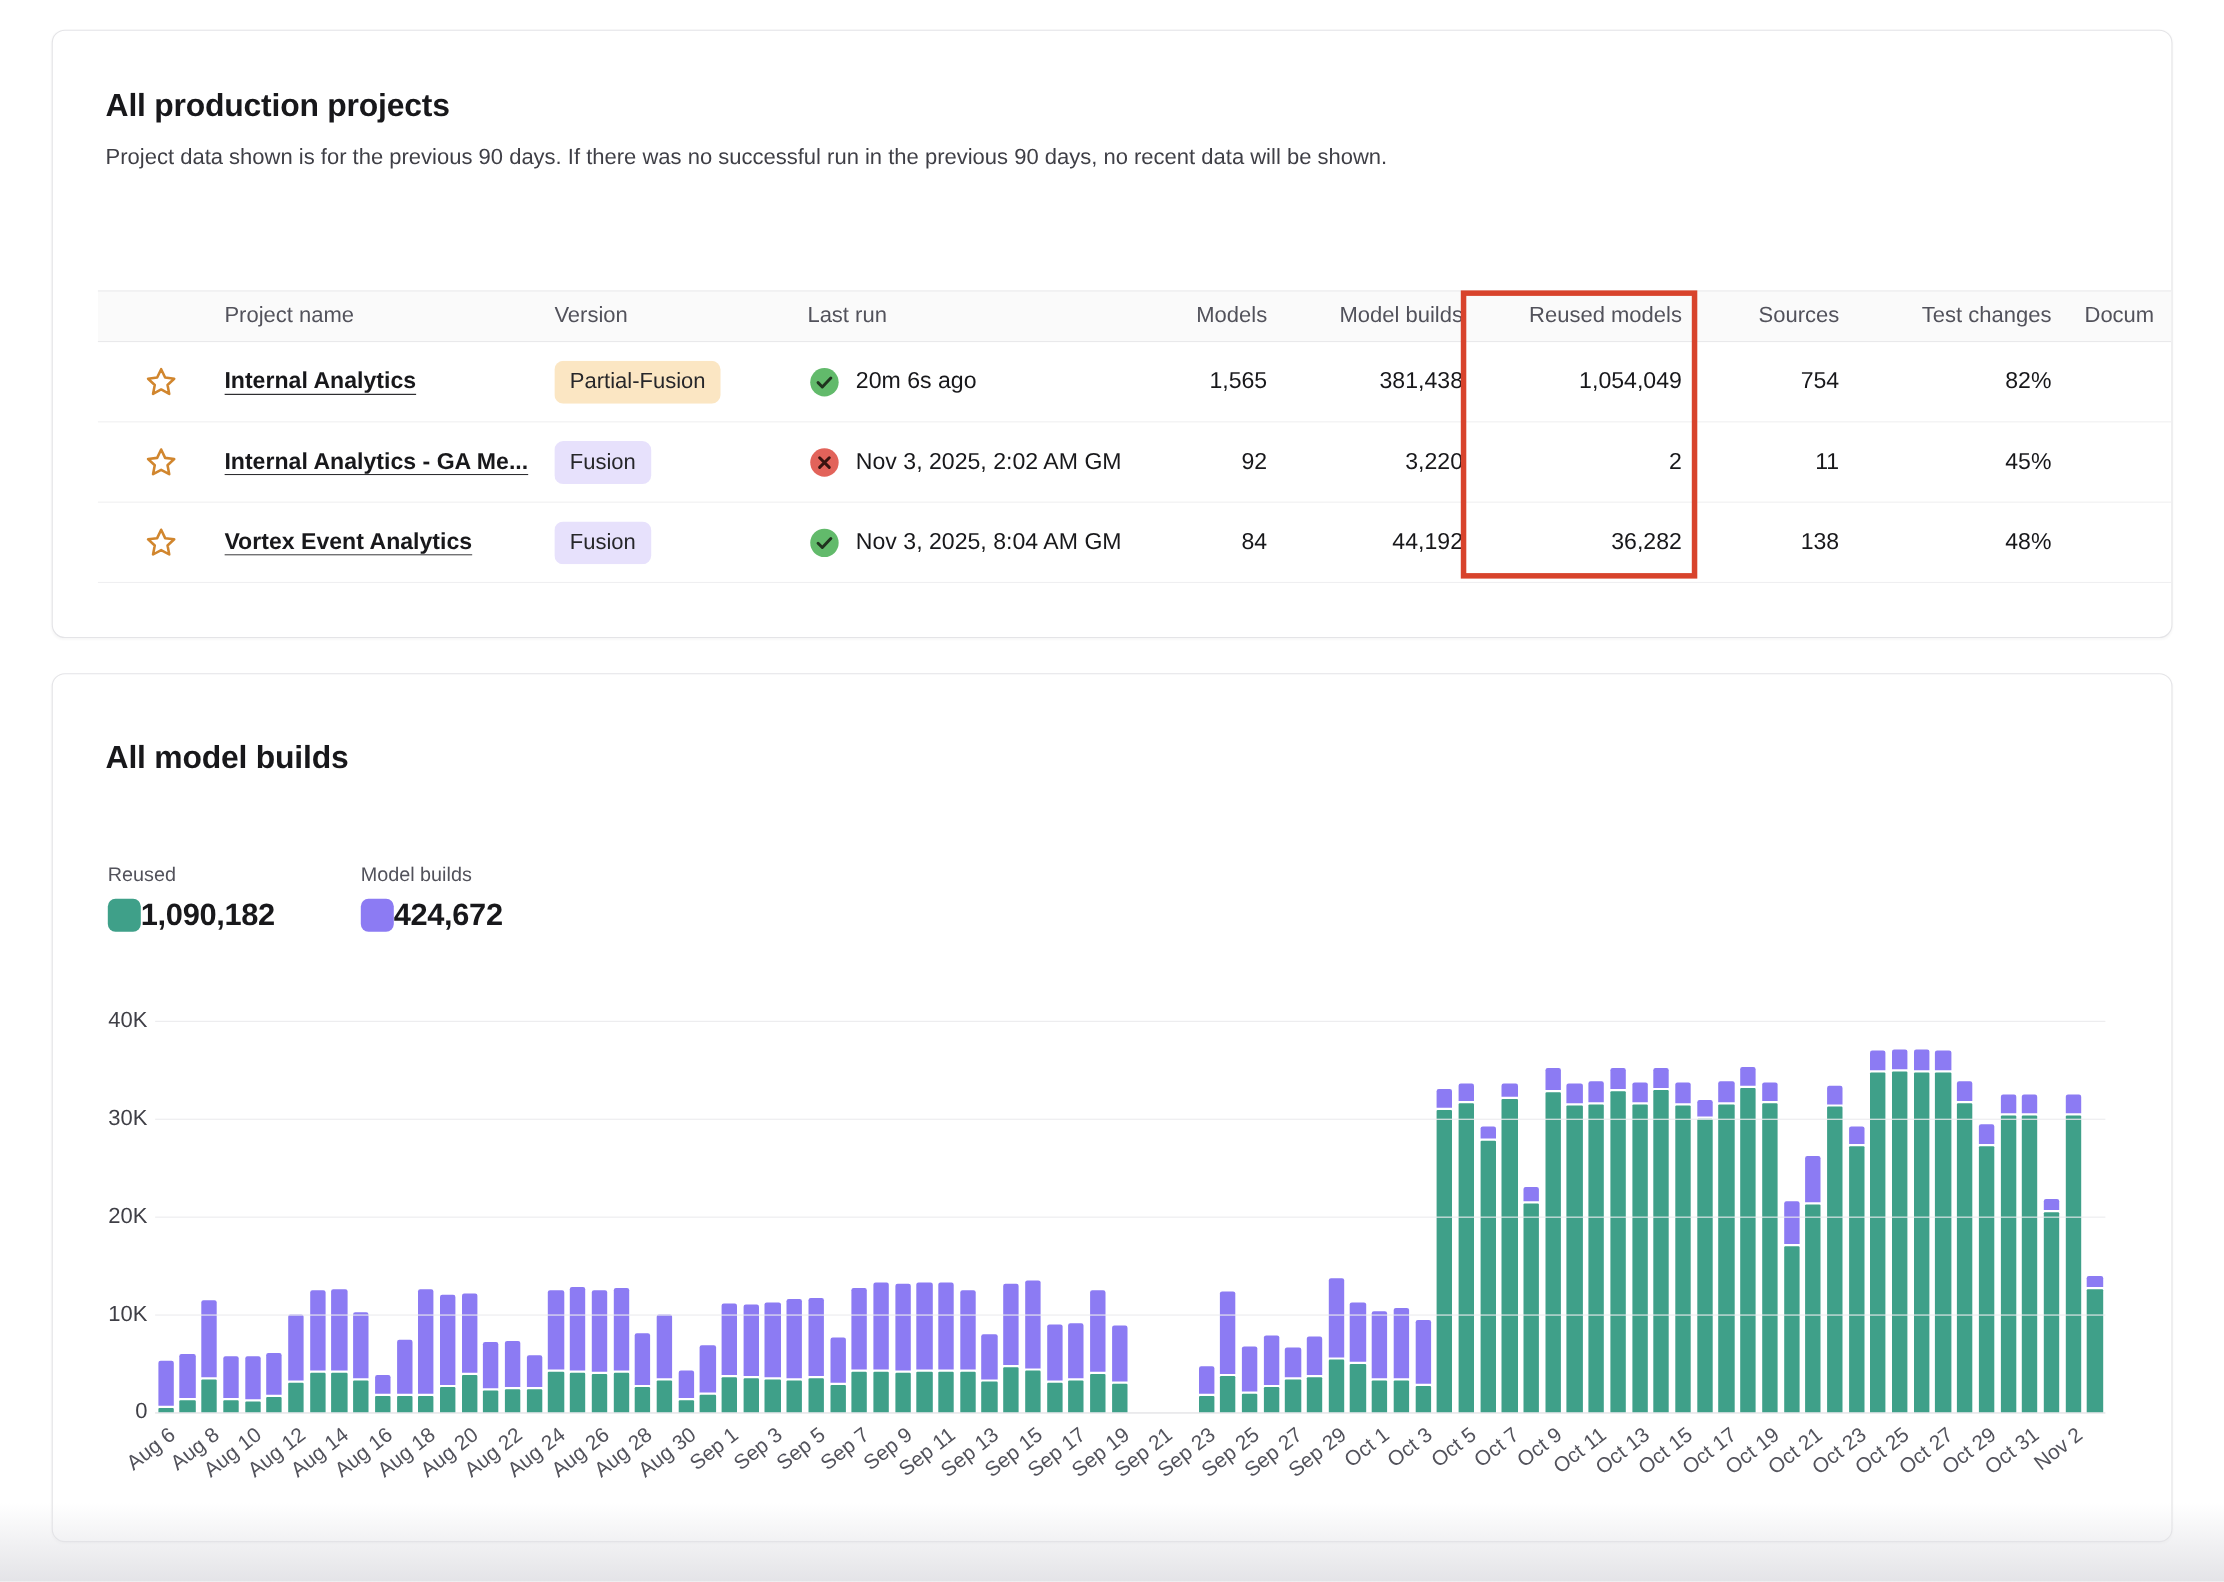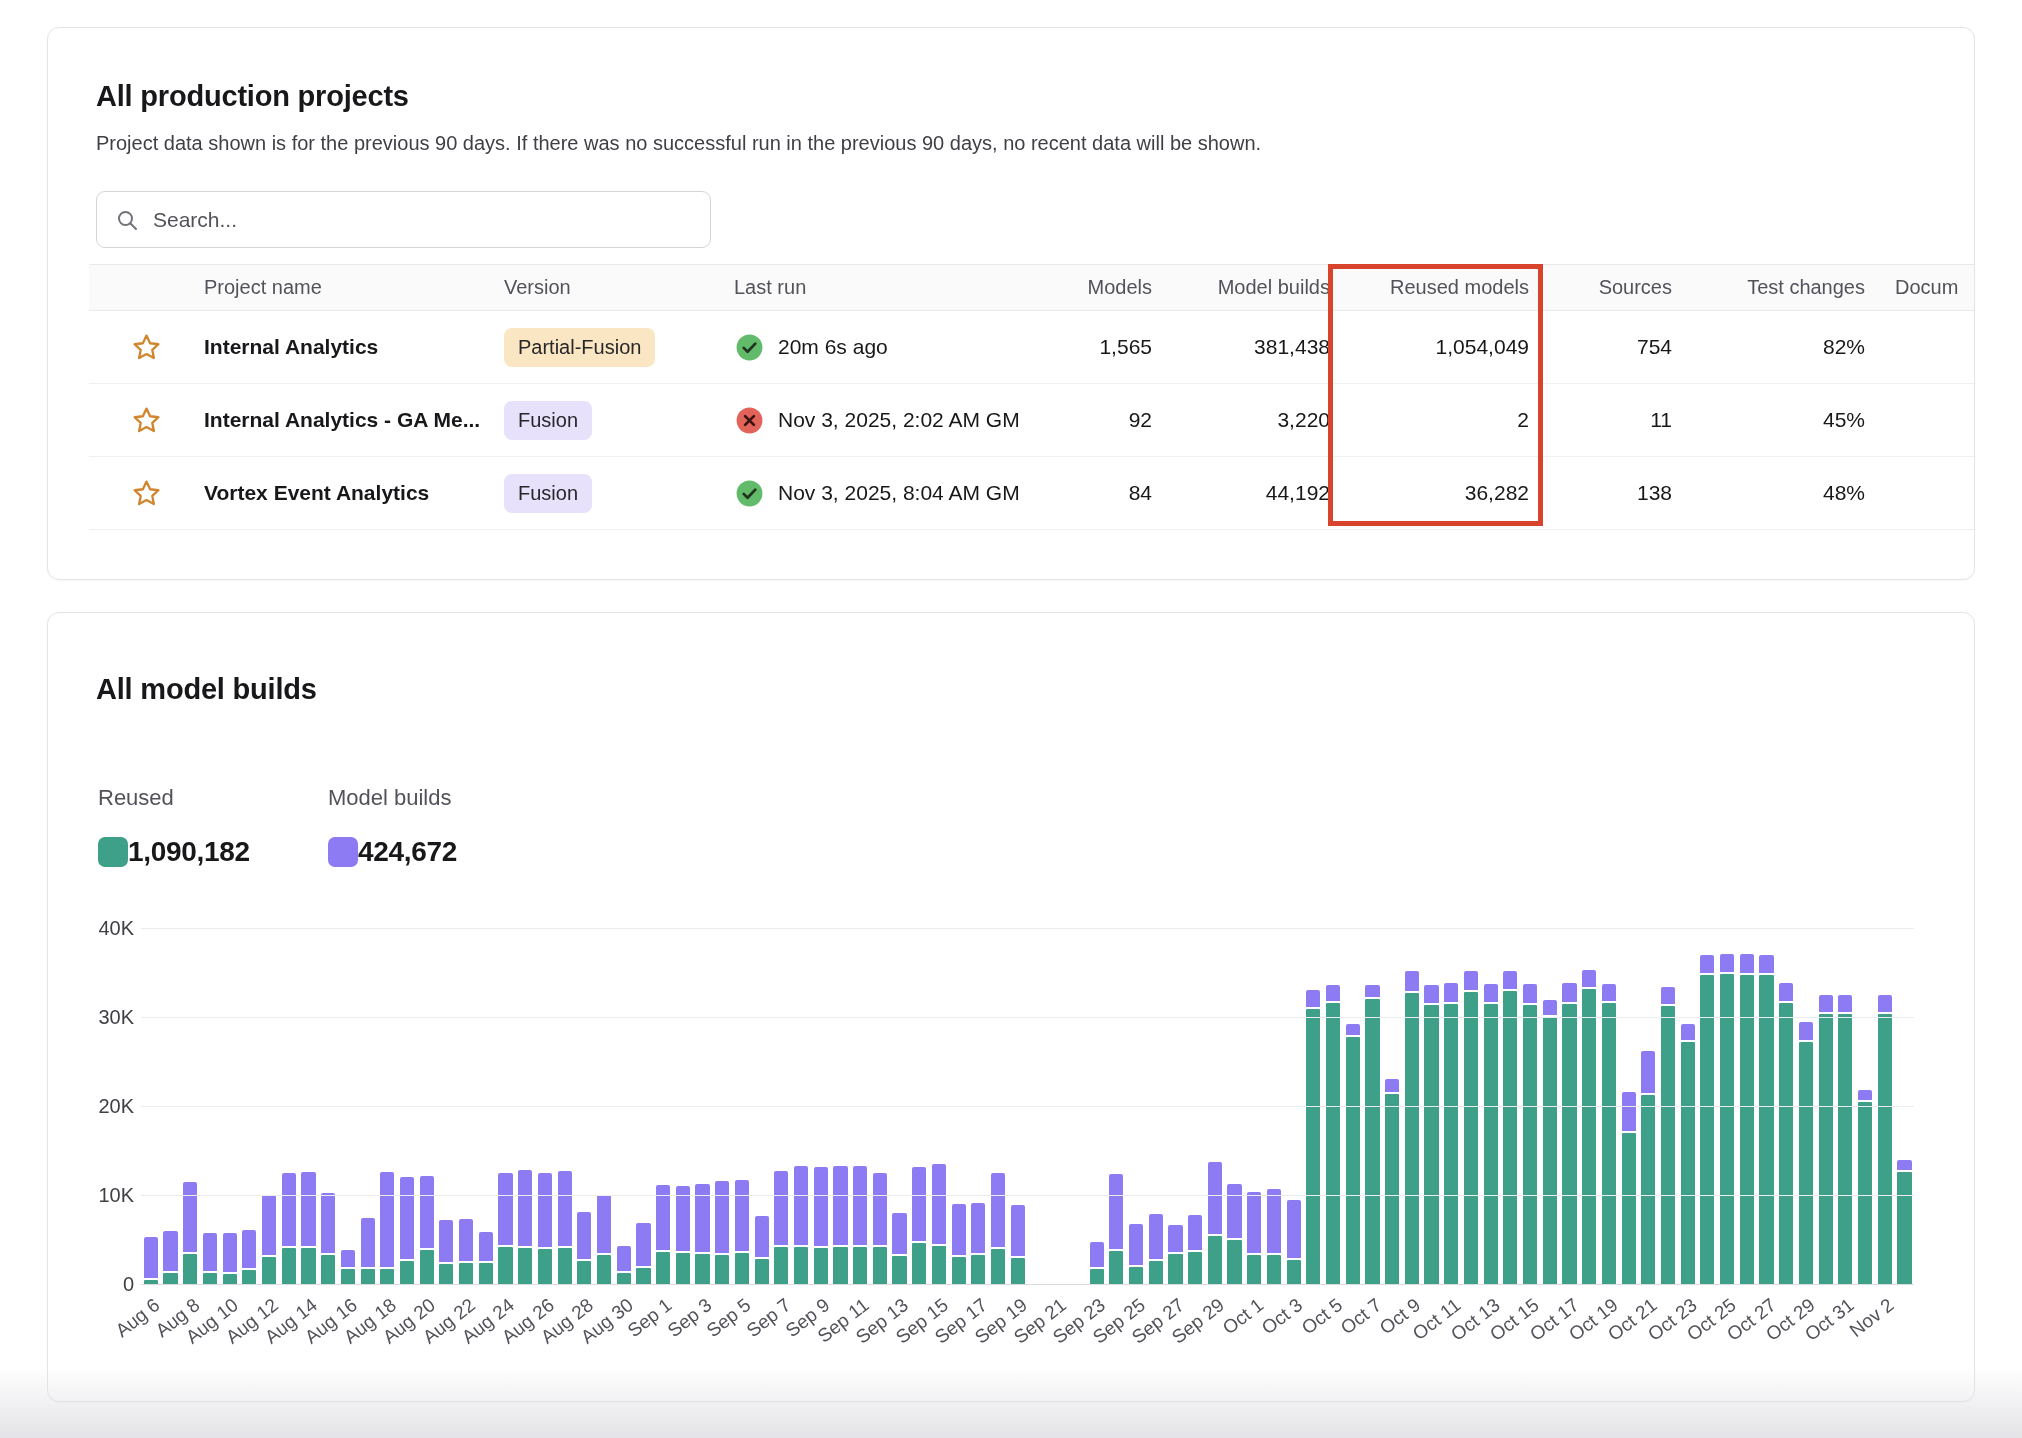--- a/index.html
+++ b/index.html
@@ -40,21 +40,21 @@
 
   
   .card-builds .card-title { top:60px; }
   .card-builds .card-sub   { top:110px; }
   .learn-link { font-weight:600; color:#18181b; text-decoration:underline; text-underline-offset:3px; cursor:pointer; }
 
   .env-select { position:absolute; right:48px; top:86px; height:60px; border:1.5px solid #d4d4d8; border-radius:10px; display:flex; align-items:center; gap:14px; padding:0 20px; font-size:21px; color:#1f1f23; cursor:pointer; background:#fff; }
   .env-select .chev { color:#52525b; font-size:18px; margin-left:2px; }
 
   .legend { position:absolute; left:50px; top:172px; display:flex; gap:78px; }
-  .lg-item .lg-label { font-size:22px; color:#52525b; margin-bottom:25px; }
+  .lg-item .lg-label { font-size:18px; color:#52525b; margin-bottom:10px; }
   .lg-row { display:flex; align-items:center; }
   .lg-swatch { width:30px; height:30px; border-radius:7px; }
   .lg-value { font-size:28px; font-weight:700; color:#18181b; letter-spacing:-.3px; }
 
   .chart { position:absolute; left:48px; right:60px; top:315px; height:356px; }
   .gridline { position:absolute; left:45px; right:0; height:1px; background:#ececee; }
   .gridline.base { background:#dcdce0; }
   .ylab { position:absolute; left:0; width:38px; text-align:right; font-size:20px; color:#3f3f46; transform:translateY(-50%); }
   .bars { position:absolute; left:45px; right:0; top:0; bottom:0; display:flex; align-items:flex-end; }
   .slot { flex:1; height:100%; position:relative; display:flex; align-items:flex-end; justify-content:center; min-width:0; }
@@ -68,29 +68,20 @@
 
   svg { display:block; }
 </style>
 </head>
 <body>
 
 <section class="card card-projects">
   <h2 class="card-title">All production projects</h2>
   <p class="card-sub">Project data shown is for the previous 90 days. If there was no successful run in the previous 90 days, no recent data will be shown.</p>
 
-  <div class="search-box">
-    <span>
-      <svg width="24" height="24" viewBox="0 0 24 24" fill="none" stroke="#71717a" stroke-width="2" stroke-linecap="round">
-        <circle cx="10.5" cy="10.5" r="6.5"></circle>
-          <line x1="15.5" y1="15.5" x2="21" y2="21"></line>
-      </svg>
-    </span>
-    <input type="text" placeholder="Search..." style="">
-  </div>
 
   <div class="ptable">
     <div class="trow thead">
       <div class="c"></div>
       <div class="c">Project name</div>
       <div class="c">Version</div>
       <div class="c">Last run</div>
       <div class="c num">Models</div>
       <div class="c num">Model builds</div>
       <div class="c num">Reused models</div>

